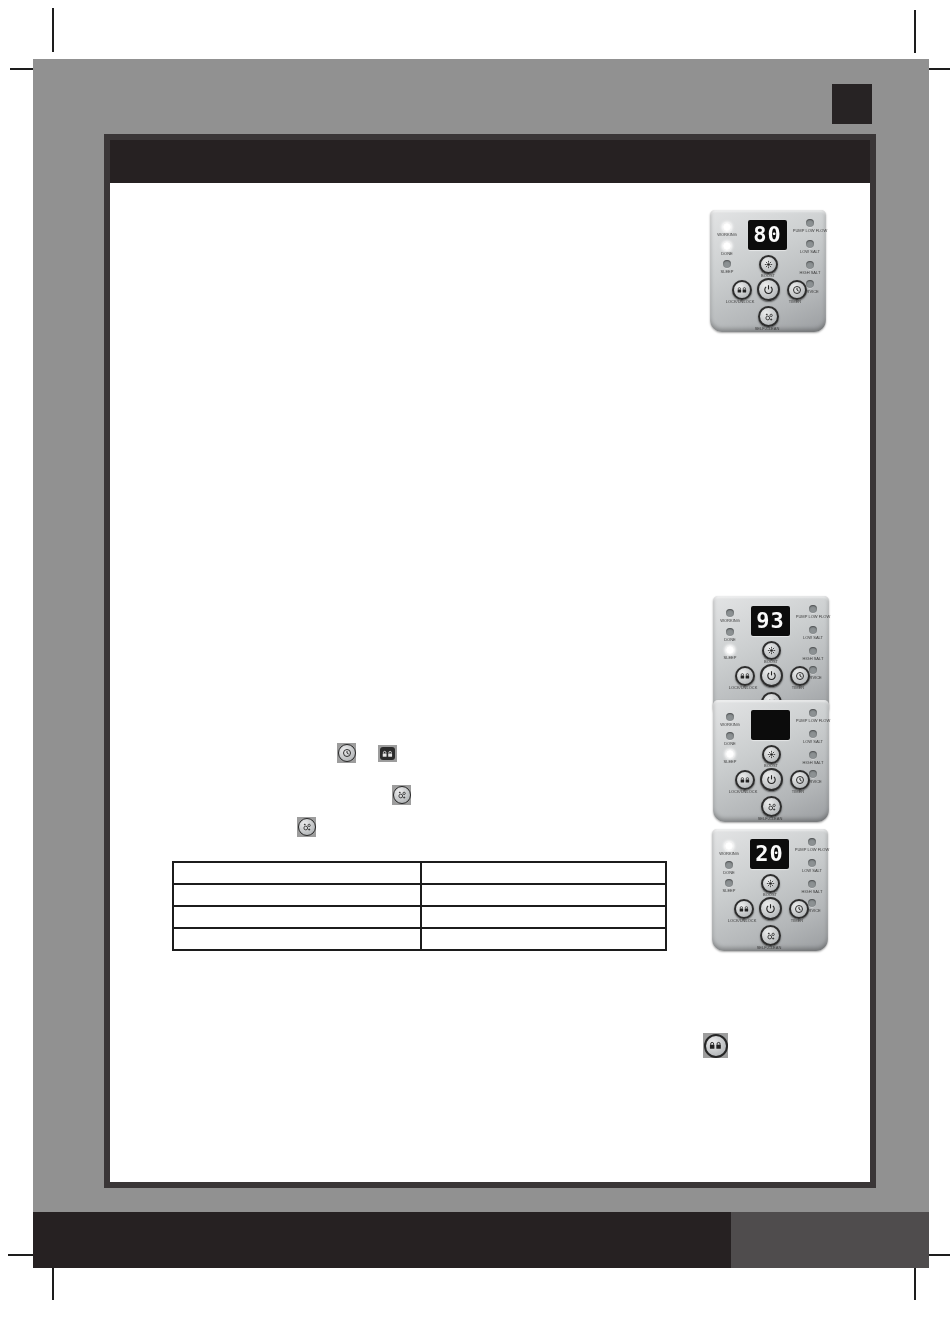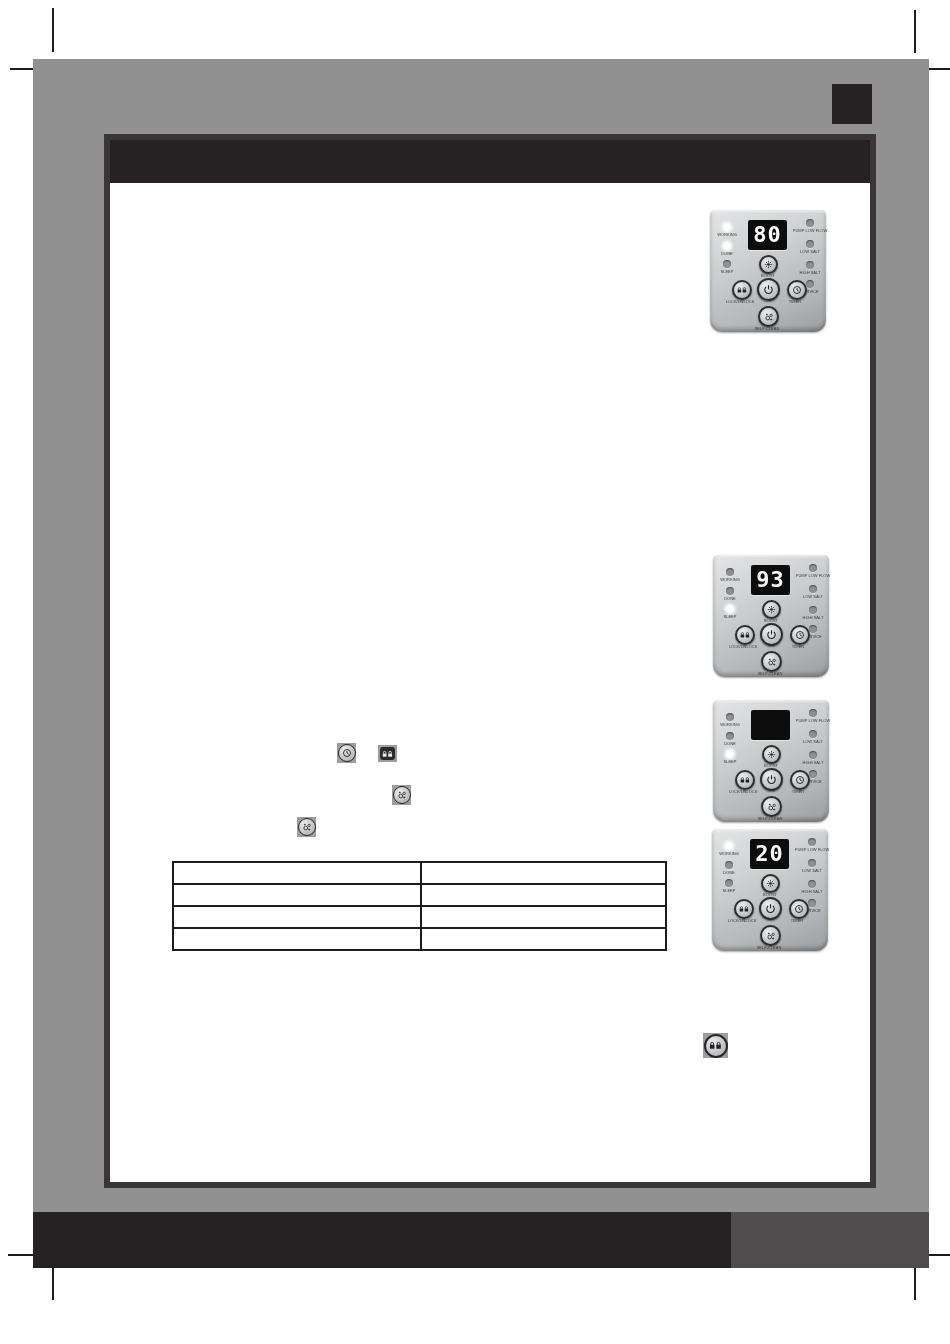--- a/index.html
+++ b/index.html
@@ -29,21 +29,21 @@
   #header-bar{position:absolute;left:0;top:0;right:0;height:43px;background:#262122;}
 
   
   #footer{position:absolute;left:33px;top:1212px;width:896px;height:56px;display:flex;}
   #footer-main{width:698px;height:100%;background:#262122;}
   #footer-accent{flex:1;height:100%;background:#4f4c4d;}
 
   
   .panel-slot{position:absolute;width:116px;height:122px;}
   #panel-slot-0{left:710px;top:210px;}
-  #panel-slot-1{left:713px;top:555px;}
+  #panel-slot-1{left:713px;top:596px;}
   #panel-slot-2{left:713px;top:700px;}
   #panel-slot-3{left:712px;top:829px;}
 
   
   .panel{position:relative;width:116px;height:122px;
          background:linear-gradient(155deg,#e3e4e5 0%,#cbcecf 40%,#b3b6b8 75%,#9a9da0 100%);
          border-radius:5px 5px 12px 12px;
          box-shadow:inset 0 -3px 4px rgba(0,0,0,.28),inset 0 2px 2px rgba(255,255,255,.5),0 1px 2px rgba(0,0,0,.35);}
   .display{position:absolute;left:38px;top:10px;width:39px;height:30px;background:#0c0c0c;
            border-radius:2px;display:flex;align-items:center;justify-content:center;

